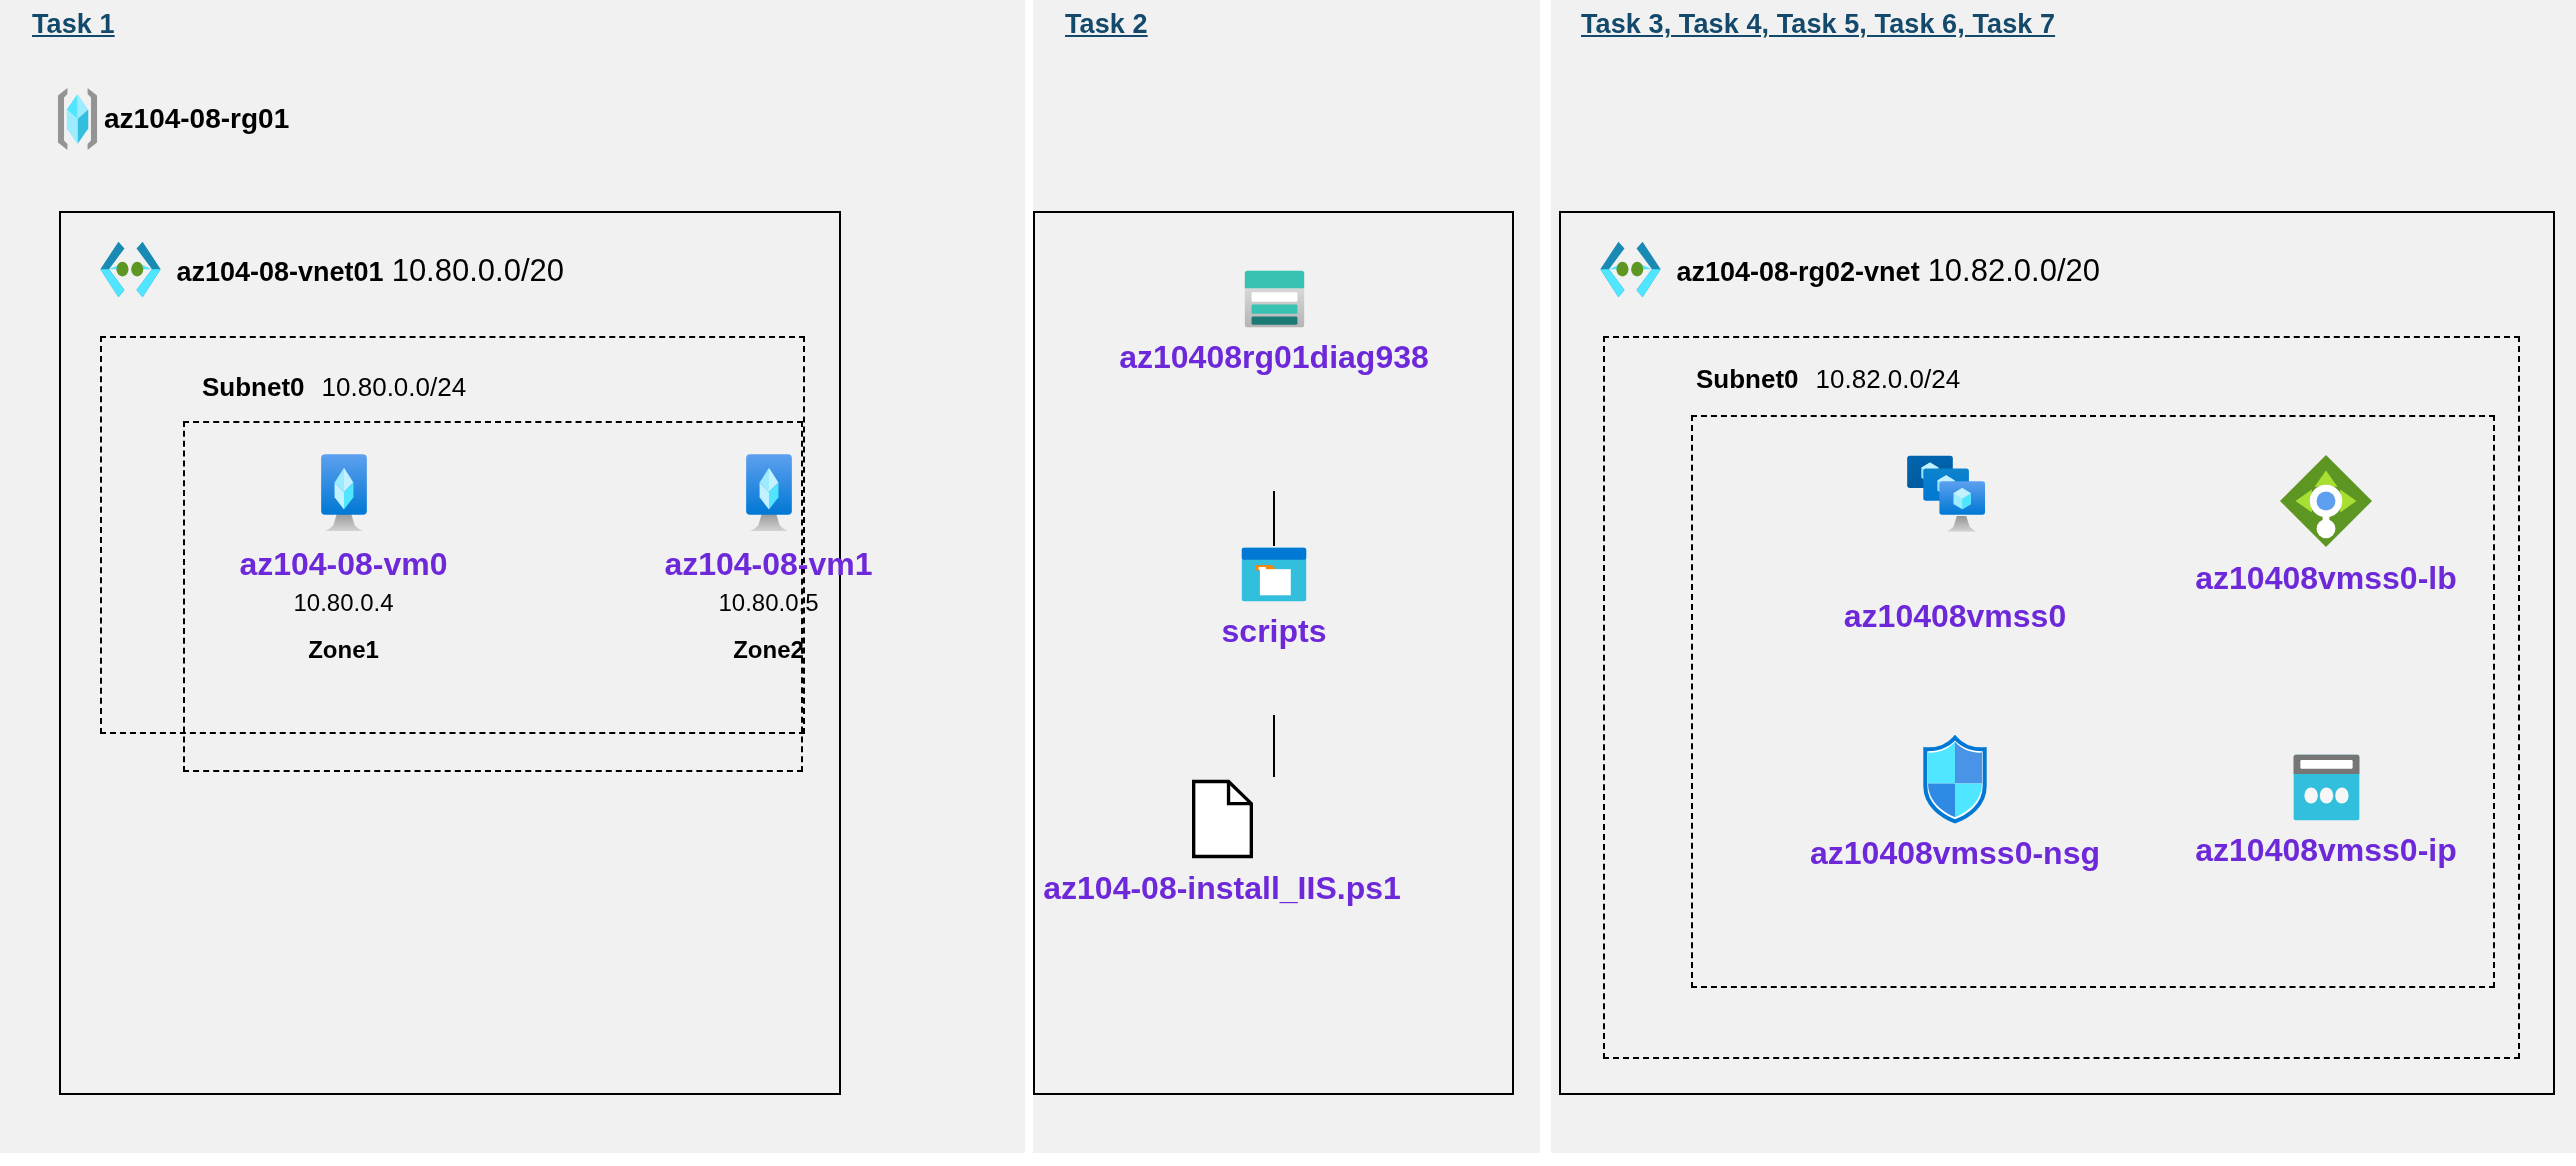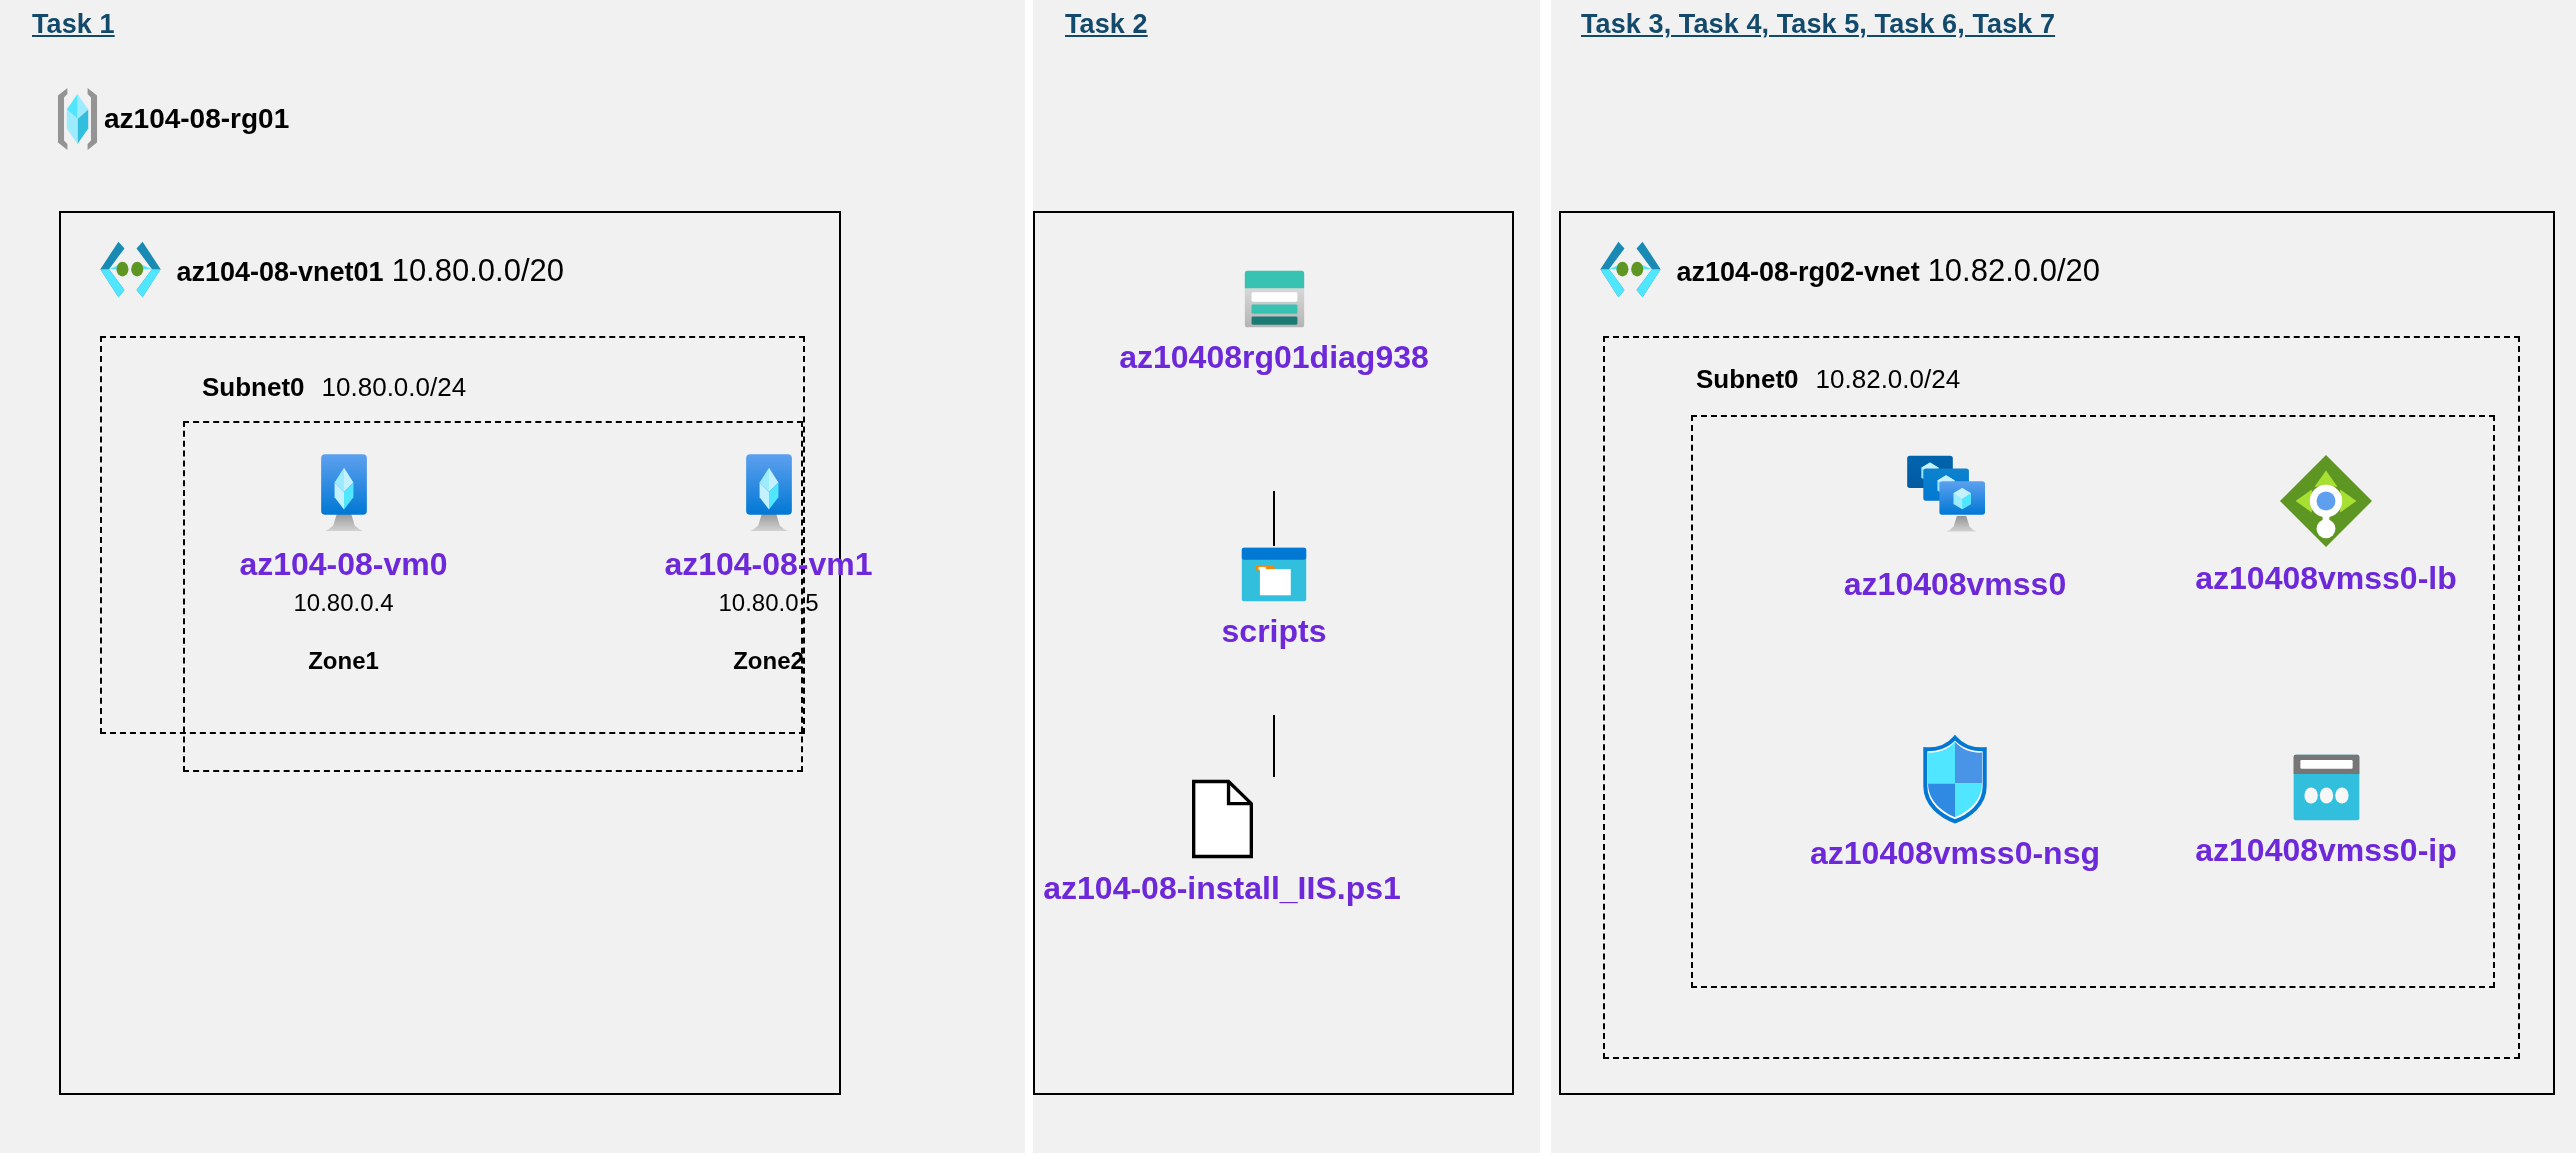--- a/index.html
+++ b/index.html
@@ -23,21 +23,21 @@
   .vnet-cidr{font-size:31px;font-weight:normal;color:#000;margin-left:8px;}
 
   .subnet-row{position:absolute;white-space:nowrap;}
   .subnet-name{font-size:26px;font-weight:bold;color:#000;}
   .subnet-cidr{font-size:26px;font-weight:normal;color:#000;margin-left:17px;}
 
   
   .node{position:absolute;display:flex;flex-direction:column;align-items:center;}
   .node .nlabel{font-size:32px;font-weight:bold;color:#6d28d9;white-space:nowrap;margin-top:10.8px;}
   .node .nsub{font-size:24px;font-weight:normal;color:#000;white-space:nowrap;margin-top:6.7px;}
-  .node .nzone{font-size:24px;font-weight:bold;color:#000;white-space:nowrap;margin-top:30px;}
+  .node .nzone{font-size:24px;font-weight:bold;color:#000;white-space:nowrap;margin-top:19px;}
 
   .connector{position:absolute;background:#000;width:2px;}
 
   svg{display:block;}
 </style>
 </head>
 <body>
 
 <div id="canvas">
 
@@ -203,21 +203,21 @@
     </span>
   </div>
 
   <div class="dashed-box" style="left:1603px;top:336px;width:917px;height:723px;"></div>
   <div class="subnet-row" style="left:1696px;top:364px;">
     <span class="subnet-name">Subnet0</span><span class="subnet-cidr">10.82.0.0/24</span>
   </div>
 
   <div class="dashed-box" style="left:1691px;top:415px;width:804px;height:573px;"></div>
 
-  <div class="node" style="left:1766px;top:453px;width:378px;">
+  <div class="node" style="left:1766px;top:453px;width:378px;gap:32px;">
     <span>
       <svg width="101" height="102" viewBox="0 0 150 152">
         <defs>
           <linearGradient id="vssa" x1="0" y1="0" x2="0" y2="1">
             <stop offset="0" stop-color="#0064ad"></stop>
               <stop offset="1" stop-color="#005ba1"></stop>
           </linearGradient>
           <linearGradient id="vssb" x1="0" y1="0" x2="0" y2="1">
             <stop offset="0" stop-color="#0d83cd"></stop>
               <stop offset="1" stop-color="#0078d4"></stop>

